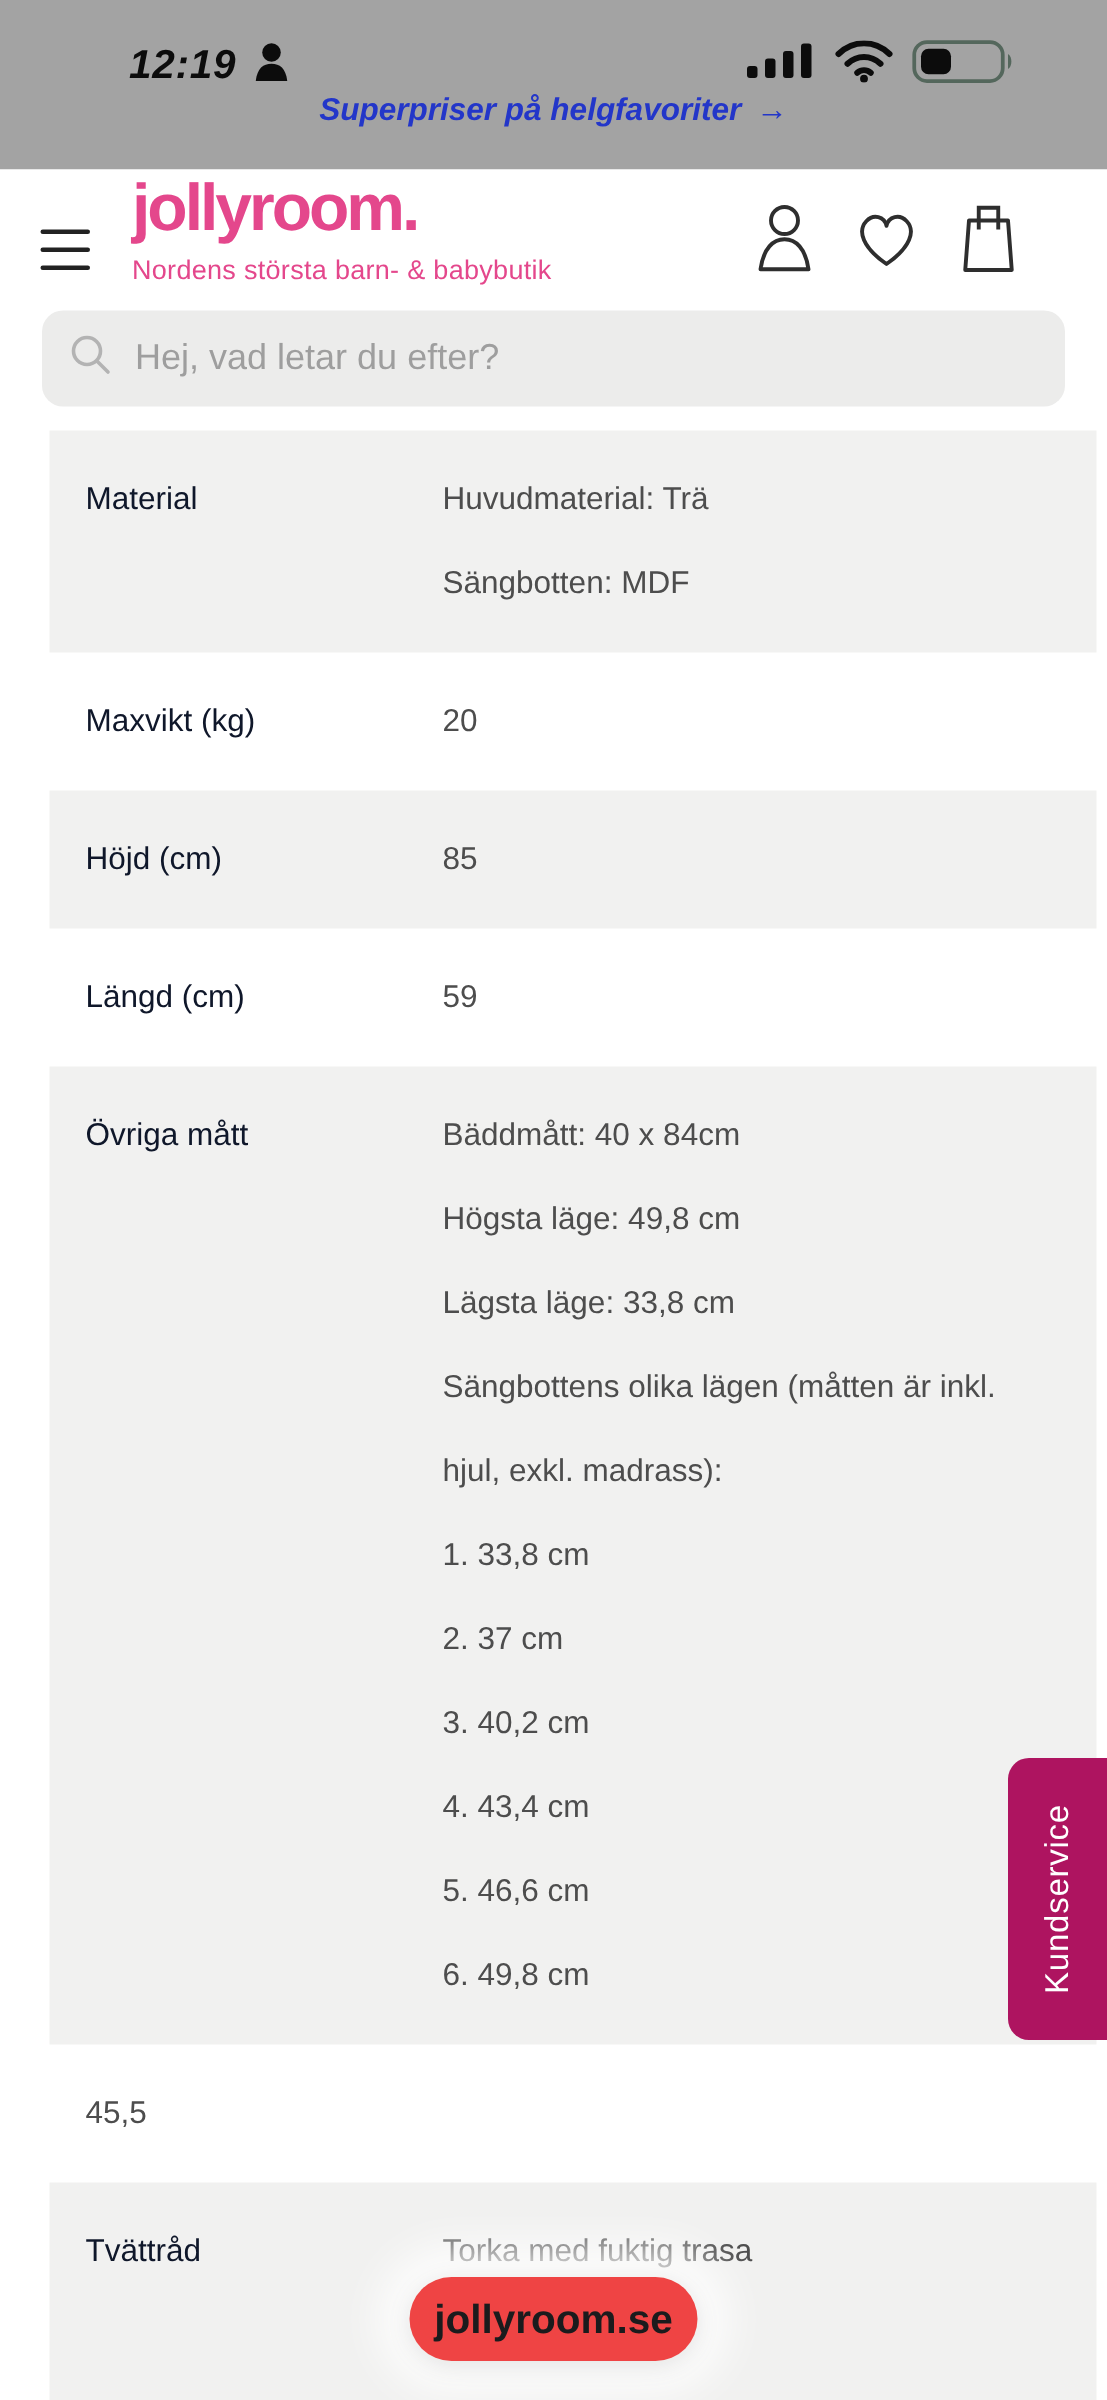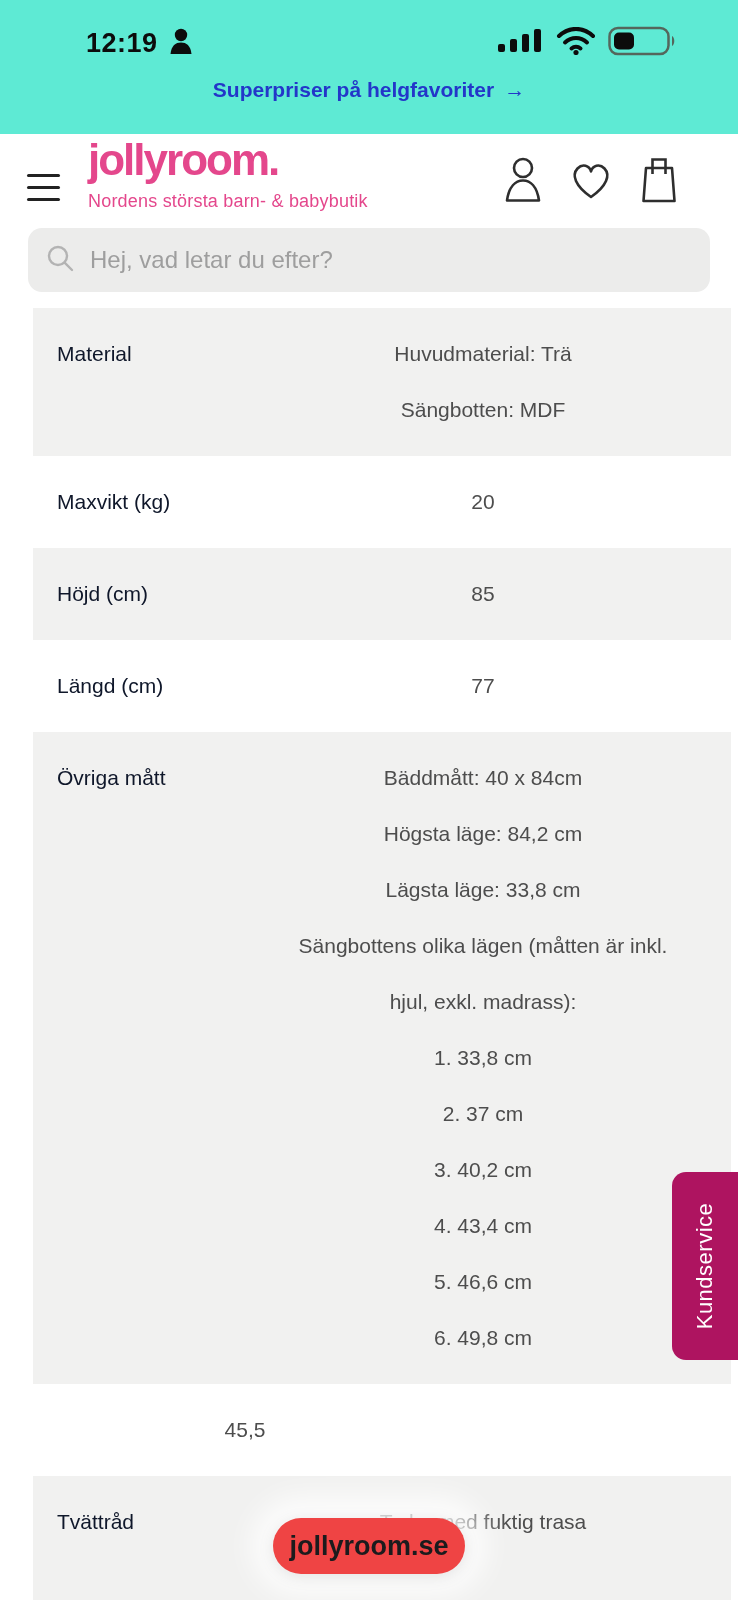--- a/index.html
+++ b/index.html
@@ -7,30 +7,30 @@
   body {
     height: 1600px;
     font-family: "Liberation Sans", sans-serif;
     background: #ffffff;
     position: relative;
     overflow: hidden;
     color: #4b4b4b;
   }
 
   
-  .top-zone { background: #5eead4; height: 134px; }
+  .top-zone { background: #a3a3a3; height: 113px; font-style: italic; }
   .status-row {
     display: flex; justify-content: space-between; align-items: center;
     padding: 24px 60px 0 86px; height: 62px;
   }
   .status-left { display: flex; align-items: center; gap: 10px; }
   .status-time { font-size: 27px; font-weight: 700; color: #0c0c0c; letter-spacing: 0.5px; }
   .status-right { display: flex; align-items: center; gap: 12px; }
   .banner-row {
-    height: 88px; display: flex; align-items: center; justify-content: center;
+    height: 88px; display: flex; align-items: flex-start; justify-content: center;
     padding-bottom: 32px;
   }
   .banner-link {
     font-size: 21px; font-weight: 700; color: #2336c9; text-decoration: none;
     display: flex; gap: 10px; align-items: center; cursor: pointer;
   }
 
   
   .site-header { background: #fff; position: relative; }
   .hamburger { position: absolute; left: 27px; top: 40px; width: 33px; cursor: pointer; }
@@ -60,21 +60,21 @@
   
   .spec-table { margin-top: 16px; }
   .spec-row {
     display: flex; margin: 0 7px 0 33px;
     padding: 18px 40px 18px 24px;
     font-size: 21px; line-height: 56px;
   }
   .spec-row.gray { background: #f1f1f0; }
   .spec-row.cut { min-height: 160px; }
   .spec-label { width: 238px; min-width: 238px; color: #0f172a; }
-  .spec-values { flex: 1; max-width: 376px; color: #4d4d4d; text-align: center; }
+  .spec-values { flex: 1; max-width: 376px; color: #4d4d4d; }
 
   
   .kundservice-tab {
     position: absolute; right: 0; top: 1172px; width: 66px; height: 188px;
     background: #ae1460; border-radius: 14px 0 0 14px;
     display: flex; align-items: center; justify-content: center; cursor: pointer;
   }
   .kundservice-tab span {
     transform: rotate(-90deg); white-space: nowrap;
     color: #ffffff; font-size: 22px; letter-spacing: 0.5px;
@@ -201,29 +201,29 @@
   <div class="spec-row gray">
     <div class="spec-label">Höjd (cm)</div>
     <div class="spec-values">
       <div>85</div>
     </div>
   </div>
 
   <div class="spec-row">
     <div class="spec-label">Längd (cm)</div>
     <div class="spec-values">
-      <div>77</div>
+      <div>59</div>
     </div>
   </div>
 
   <div class="spec-row gray">
     <div class="spec-label">Övriga mått</div>
     <div class="spec-values">
       <div>Bäddmått: 40 x 84cm</div>
-      <div>Högsta läge: 84,2 cm</div>
+      <div>Högsta läge: 49,8 cm</div>
       <div>Lägsta läge: 33,8 cm</div>
       <div>Sängbottens olika lägen (måtten är inkl. hjul, exkl. madrass):</div>
       <div>1. 33,8 cm</div>
       <div>2. 37 cm</div>
       <div>3. 40,2 cm</div>
       <div>4. 43,4 cm</div>
       <div>5. 46,6 cm</div>
       <div>6. 49,8 cm</div>
     </div>
   </div>

